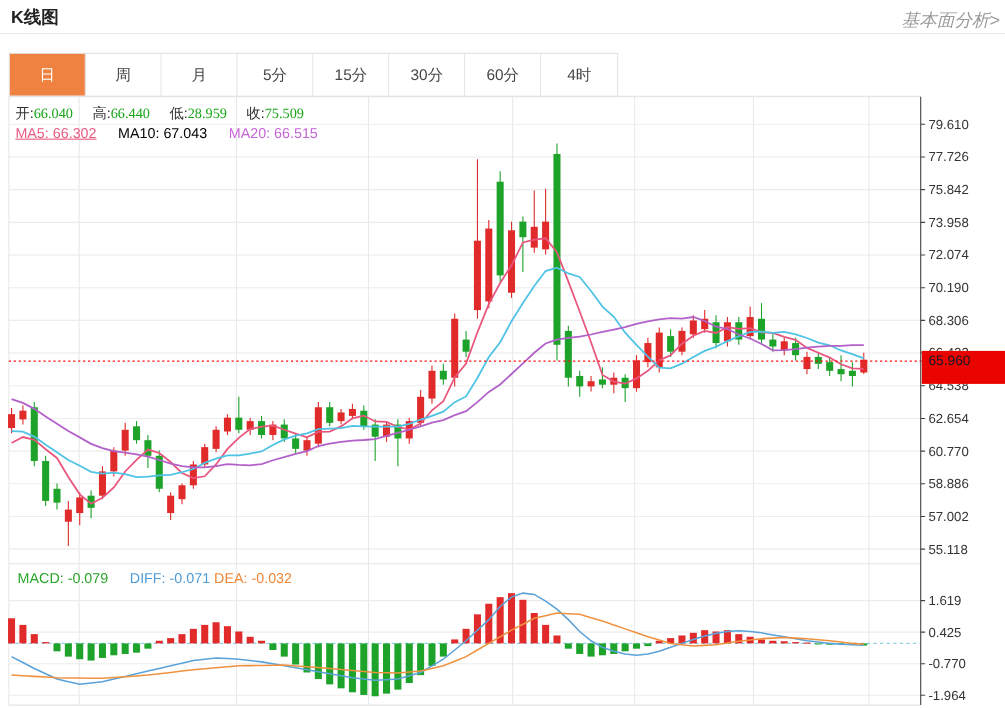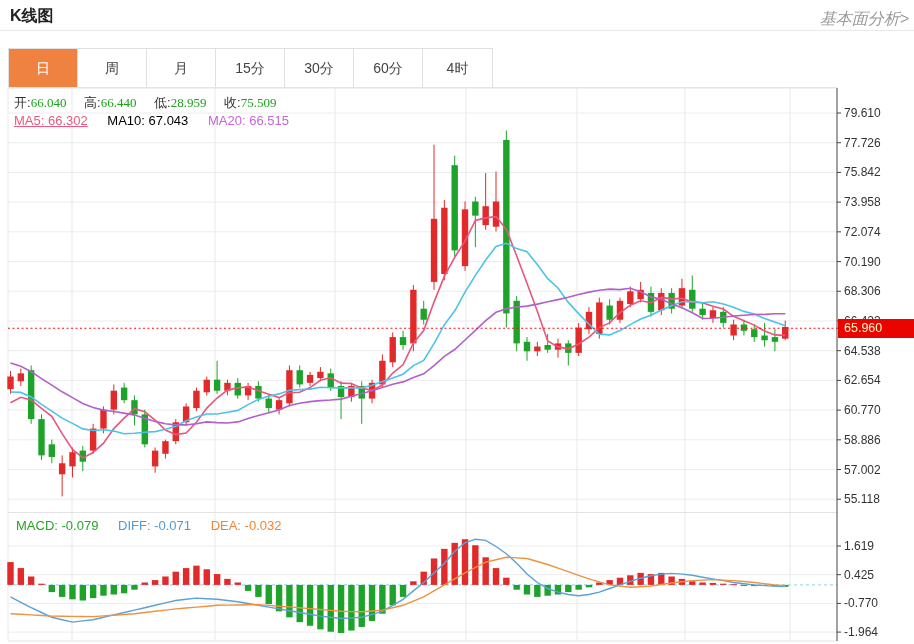--- a/index.html
+++ b/index.html
@@ -17,36 +17,37 @@
   svg{position:absolute;left:0;top:0;}
   .ohlc-row{position:absolute;left:14px;top:94px;font-size:13px;color:#333;}
   .ohlc-row b{font-weight:normal;color:#333;}
   .ohlc-row .v{color:#18a518;margin-right:14px;font-family:Liberation Serif, serif;}
   .ma-row{position:absolute;left:14px;top:113px;font-size:13px;}
   .ma-row .ma5{color:#e85a80;margin-right:16px;text-decoration:underline;}
   .ma-row .ma10{color:#000000;margin-right:16px;}
   .ma-row .ma20{color:#c565d6;}
   .macd-row{position:absolute;left:16px;top:518px;font-size:13px;}
   .macd-row .m{color:#29a329;margin-right:16px;}
-  .macd-row .d{color:#4f9bd6;margin-right:16px;}
+  .macd-row .d{color:#4f9bd6;}
   .macd-row .e{color:#ef8537;}
-  .price-tag{position:absolute;left:838px;top:319px;width:76px;height:19px;background:#ea0400;
-             color:#fef9c3;font-size:12.5px;line-height:19px;padding-left:6px;box-sizing:border-box;}
+  .price-tag{position:absolute;left:838px;top:319px;width:76px;height:30px;background:#ea0400;
+             color:#0f172a;font-size:12.5px;line-height:19px;padding-left:6px;box-sizing:border-box;}
 </style>
 </head>
 <body>
 
 <div class="page-title">K线图</div>
 <div class="fund-link">基本面分析&gt;</div>
 <div class="hdr-divider"></div>
 
 <div class="tabbar" id="tabbar">
     <div class="tab sel">日</div>
     <div class="tab">周</div>
     <div class="tab">月</div>
+    <div class="tab">5分</div>
     <div class="tab">15分</div>
     <div class="tab">30分</div>
     <div class="tab">60分</div>
     <div class="tab">4时</div>
   </div>
 <div class="tabline"></div>
 
 <svg id="chart" width="914" height="644" viewBox="0 0 914 644">
     <line x1="72" y1="88" x2="72" y2="641" stroke="#e7e9ec" stroke-width="1"></line>
     <line x1="215" y1="88" x2="215" y2="641" stroke="#e7e9ec" stroke-width="1"></line>

